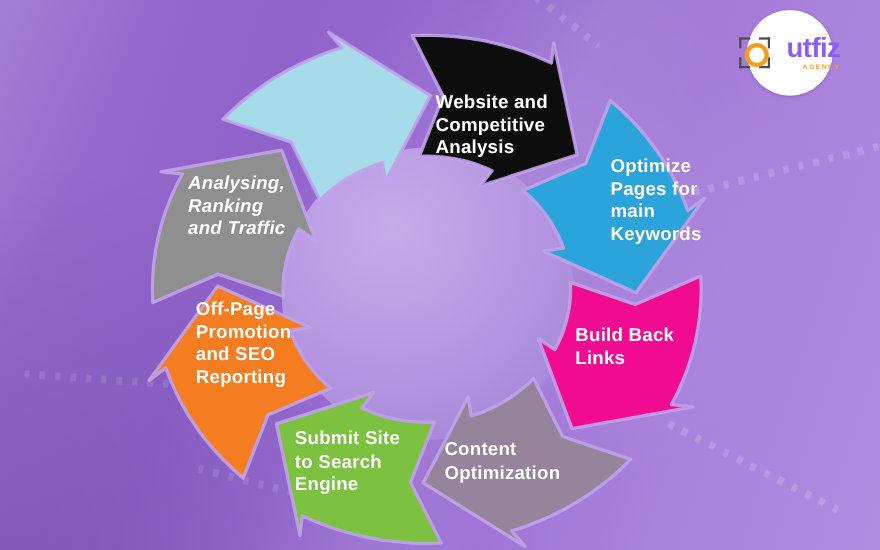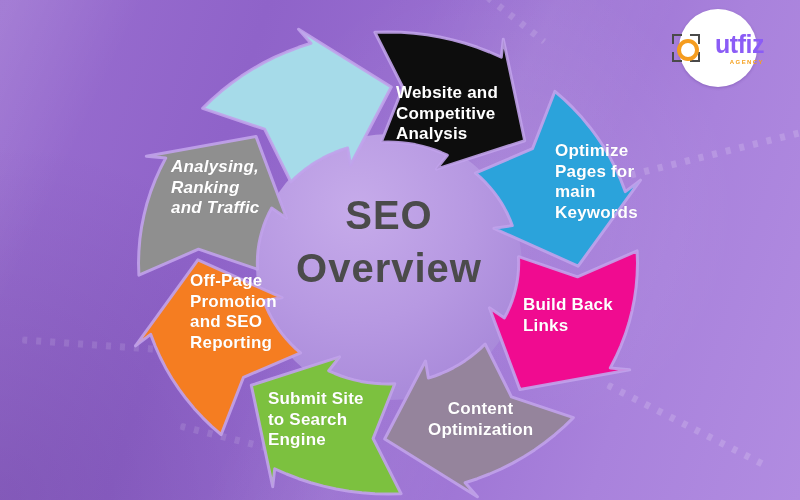--- a/index.html
+++ b/index.html
@@ -66,23 +66,23 @@
     font-size: 17px;
     font-weight: bold;
     line-height: 1.22;
     letter-spacing: 0.2px;
     white-space: pre-line;
     text-shadow: 0 0 1px rgba(0,0,0,0.12);
   }
   .lbl-black  { left: 396px; top: 43px; margin-top: 40px;  }
   .lbl-blue   { left: 519px; top: 141px; margin-left: 36px; }
   .lbl-pink   { left: 523px; top: 295px; }
-  .lbl-mauve  { left: 428px; top: 399px; text-align: center; }
+  .lbl-mauve  { left: 404px; top: 399px; }
   .lbl-green  { left: 268px; top: 389px; }
-  .lbl-orange { left: 190px; top: 271px; }
+  .lbl-orange { left: 178px; top: 271px; }
   .lbl-gray   { left: 171px; top: 157px; font-style: italic; }
   .lbl-cyan   { left: 243px; top: 84px;  }
 
   .logo {
     position: absolute;
     left: 679px; top: 9px;
     width: 78px; height: 78px;
     border-radius: 50%;
     background: #ffffff;
     box-shadow: 0 1px 3px rgba(60,20,110,0.25);
@@ -147,24 +147,20 @@
       <path d="M374.9,32.3 L 388.0,32.0 L 401.1,32.3 L 414.1,33.3 L 427.0,34.8 L 439.9,37.0 L 452.6,39.9 L 465.1,43.3 L 477.4,47.3 L 489.5,52.0 L 501.3,57.2 L 503.3,39.2 L 524.7,140.7 L 436.4,169.1 L 447.3,155.2 L 447.3,155.2 L 441.2,152.5 L 434.8,150.0 L 428.4,147.9 L 421.8,146.1 L 415.2,144.6 L 408.4,143.5 L 401.7,142.7 L 394.8,142.2 L 388.0,142.0 L 381.2,142.2 L 402.9,87.5 Z" fill="#0d0d0d" stroke="rgba(193,162,235,0.9)" stroke-width="3" stroke-linejoin="round"></path>
       <path d="M554.9,91.3 L 564.4,99.7 L 573.4,108.4 L 581.9,117.6 L 589.8,127.2 L 597.2,137.2 L 604.1,147.5 L 610.3,158.1 L 615.9,169.0 L 620.9,180.2 L 625.3,191.6 L 640.5,180.2 L 578.1,266.1 L 493.9,228.3 L 512.3,225.6 L 512.3,225.6 L 510.0,219.6 L 507.4,213.8 L 504.4,208.1 L 501.2,202.5 L 497.6,197.1 L 493.7,191.9 L 489.6,186.9 L 485.1,182.0 L 480.4,177.4 L 475.4,173.1 L 532.5,148.7 Z" fill="#2ba3db" stroke="rgba(193,162,235,0.9)" stroke-width="3" stroke-linejoin="round"></path>
       <path d="M637.1,250.9 L 637.5,263.0 L 637.1,275.1 L 636.1,287.1 L 634.4,299.1 L 632.0,311.0 L 629.0,322.8 L 625.3,334.4 L 620.9,345.8 L 615.9,357.0 L 610.3,367.9 L 629.7,369.8 L 520.0,389.6 L 489.4,307.8 L 504.4,317.9 L 504.4,317.9 L 507.4,312.2 L 510.0,306.4 L 512.3,300.4 L 514.2,294.3 L 515.8,288.2 L 517.1,281.9 L 518.0,275.6 L 518.5,269.3 L 518.7,263.0 L 518.5,256.7 L 577.5,276.8 Z" fill="#f00b90" stroke="rgba(193,162,235,0.9)" stroke-width="3" stroke-linejoin="round"></path>
       <path d="M573.4,417.6 L 564.4,426.3 L 554.9,434.7 L 545.0,442.5 L 534.6,449.9 L 523.9,456.7 L 512.7,463.1 L 501.3,468.8 L 489.5,474.0 L 477.4,478.7 L 465.1,482.7 L 477.4,496.8 L 384.7,439.0 L 425.5,361.0 L 428.4,378.1 L 428.4,378.1 L 434.8,376.0 L 441.2,373.5 L 447.3,370.8 L 453.3,367.8 L 459.2,364.5 L 464.8,360.9 L 470.2,357.0 L 475.4,352.9 L 480.4,348.6 L 485.1,344.0 L 511.4,396.8 Z" fill="#95849c" stroke="rgba(193,162,235,0.9)" stroke-width="3" stroke-linejoin="round"></path>
       <path d="M401.1,493.7 L 388.0,494.0 L 374.9,493.7 L 361.9,492.7 L 349.0,491.2 L 336.1,489.0 L 323.4,486.1 L 310.9,482.7 L 298.6,478.7 L 286.5,474.0 L 274.7,468.8 L 272.7,486.8 L 251.3,385.3 L 339.6,356.9 L 328.7,370.8 L 328.7,370.8 L 334.8,373.5 L 341.2,376.0 L 347.6,378.1 L 354.2,379.9 L 360.8,381.4 L 367.6,382.5 L 374.3,383.3 L 381.2,383.8 L 388.0,384.0 L 394.8,383.8 L 373.1,438.5 Z" fill="#7cc13f" stroke="rgba(193,162,235,0.9)" stroke-width="3" stroke-linejoin="round"></path>
       <path d="M221.1,434.7 L 211.6,426.3 L 202.6,417.6 L 194.1,408.4 L 186.2,398.8 L 178.8,388.8 L 171.9,378.5 L 165.7,367.9 L 160.1,357.0 L 155.1,345.8 L 150.7,334.4 L 135.5,345.8 L 197.9,259.9 L 282.1,297.7 L 263.7,300.4 L 263.7,300.4 L 266.0,306.4 L 268.6,312.2 L 271.6,317.9 L 274.8,323.5 L 278.4,328.9 L 282.3,334.1 L 286.4,339.1 L 290.9,344.0 L 295.6,348.6 L 300.6,352.9 L 243.5,377.3 Z" fill="#f57d21" stroke="rgba(193,162,235,0.9)" stroke-width="3" stroke-linejoin="round"></path>
       <path d="M138.9,275.1 L 138.5,263.0 L 138.9,250.9 L 139.9,238.9 L 141.6,226.9 L 144.0,215.0 L 147.0,203.2 L 150.7,191.6 L 155.1,180.2 L 160.1,169.0 L 165.7,158.1 L 146.3,156.2 L 256.0,136.4 L 286.6,218.2 L 271.6,208.1 L 271.6,208.1 L 268.6,213.8 L 266.0,219.6 L 263.7,225.6 L 261.8,231.7 L 260.2,237.8 L 258.9,244.1 L 258.0,250.4 L 257.5,256.7 L 257.3,263.0 L 257.5,269.3 L 198.5,249.2 Z" fill="#8f8f8f" stroke="rgba(193,162,235,0.9)" stroke-width="3" stroke-linejoin="round"></path>
       <path d="M202.6,108.4 L 211.6,99.7 L 221.1,91.3 L 231.0,83.5 L 241.4,76.1 L 252.1,69.3 L 263.3,62.9 L 274.7,57.2 L 286.5,52.0 L 298.6,47.3 L 310.9,43.3 L 298.6,29.2 L 391.3,87.0 L 350.5,165.0 L 347.6,147.9 L 347.6,147.9 L 341.2,150.0 L 334.8,152.5 L 328.7,155.2 L 322.7,158.2 L 316.8,161.5 L 311.2,165.1 L 305.8,169.0 L 300.6,173.1 L 295.6,177.4 L 290.9,182.0 L 264.6,129.2 Z" fill="#a6dbe9" stroke="rgba(193,162,235,0.9)" stroke-width="3" stroke-linejoin="round"></path>
     </svg>
 
-  <div class="center-title">
-    <div>SEO</div>
-    <div>Overview</div>
-  </div>
 
   <div class="step-label lbl-black">Website and
 Competitive
 Analysis</div>
   <div class="step-label lbl-blue">Optimize
 Pages for
 main
 Keywords</div>
   <div class="step-label lbl-pink">Build Back
 Links</div>

